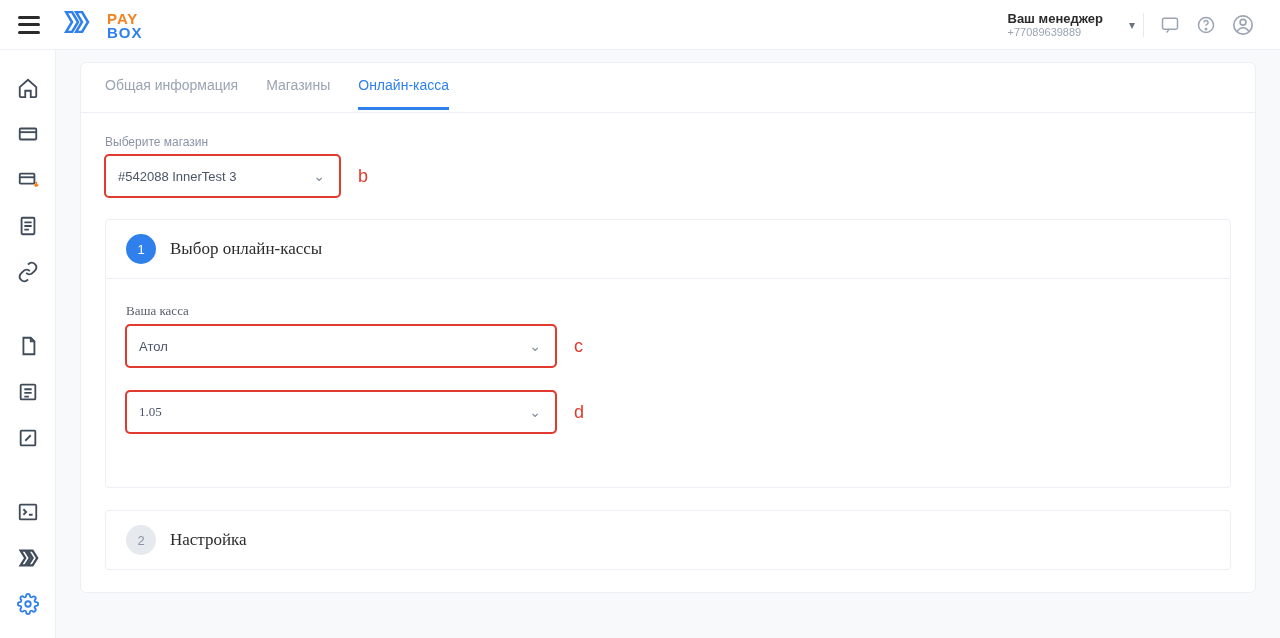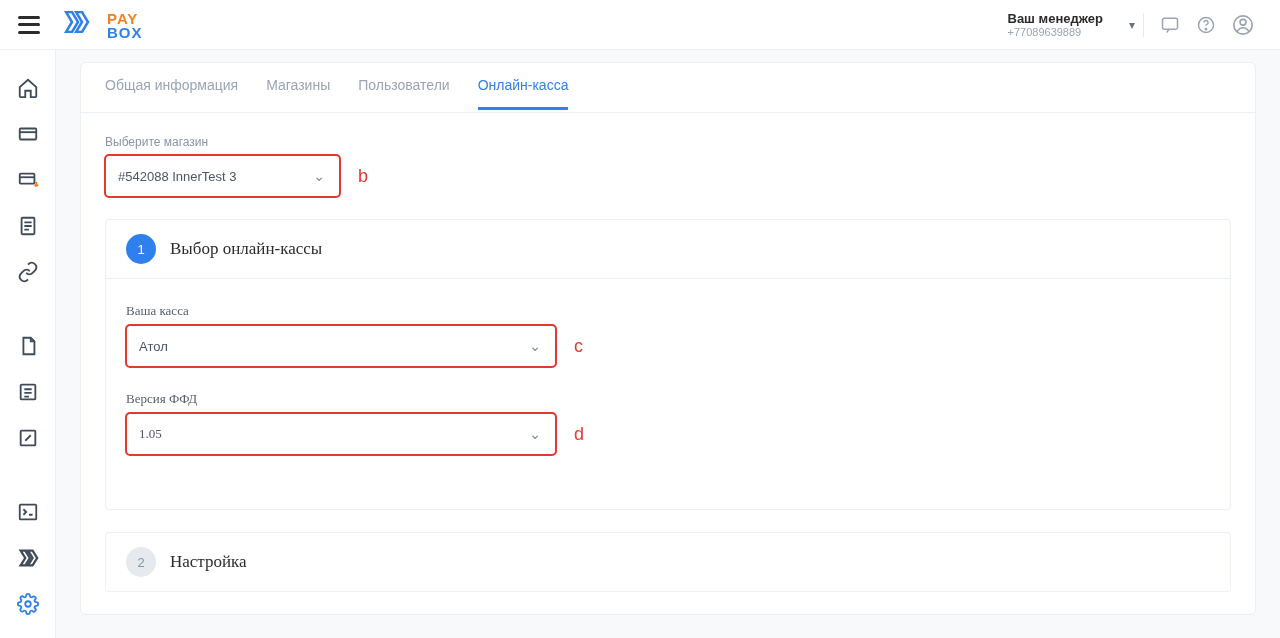--- a/index.html
+++ b/index.html
@@ -174,21 +174,20 @@
           <path d="M19.4 15a1.7 1.7 0 0 0 .34 1.86l.06.06a2 2 0 1 1-2.83 2.83l-.06-.06a1.7 1.7 0 0 0-1.86-.34 1.7 1.7 0 0 0-1 1.55V21a2 2 0 1 1-4 0v-.09a1.7 1.7 0 0 0-1.11-1.55 1.7 1.7 0 0 0-1.86.34l-.06.06a2 2 0 1 1-2.83-2.83l.06-.06a1.7 1.7 0 0 0 .34-1.86 1.7 1.7 0 0 0-1.55-1H3a2 2 0 1 1 0-4h.09a1.7 1.7 0 0 0 1.55-1.11 1.7 1.7 0 0 0-.34-1.86l-.06-.06a2 2 0 1 1 2.83-2.83l.06.06a1.7 1.7 0 0 0 1.86.34H9a1.7 1.7 0 0 0 1-1.55V3a2 2 0 1 1 4 0v.09a1.7 1.7 0 0 0 1 1.55 1.7 1.7 0 0 0 1.86-.34l.06-.06a2 2 0 1 1 2.83 2.83l-.06.06a1.7 1.7 0 0 0-.34 1.86V9a1.7 1.7 0 0 0 1.55 1H21a2 2 0 1 1 0 4h-.09a1.7 1.7 0 0 0-1.55 1z"></path>
         </svg>
       </div>
   </div>
 
   <div class="content">
     <div class="panel">
       <div class="tabs">
         <div class="tab">Общая информация</div>
         <div class="tab">Магазины</div>
-        <div class="tab">Пользователи</div>
         <div class="tab active">Онлайн-касса</div>
       </div>
 
       <div class="tab-content">
         <div class="small-label">Выберите магазин</div>
         <div class="row">
           <div class="select hl" style="width:235px;">
             <span>#542088 InnerTest 3</span>
             <span class="chev">⌄</span>
           </div>
@@ -205,21 +204,20 @@
               <div class="small-label" style="font-family:Georgia,serif;font-size:13px;color:#585f6b;">Ваша касса</div>
               <div class="row">
                 <div class="select hl wide-select">
                   <span style="font-family:Liberation Sans, sans-serif;">Атол</span>
                   <span class="chev">⌄</span>
                 </div>
                 <span class="annot">c</span>
               </div>
             </div>
             <div class="field-block">
-              <div class="small-label" style="font-family:Georgia,serif;font-size:13px;color:#585f6b;">Версия ФФД</div>
               <div class="row">
                 <div class="select hl wide-select">
                   <span style="font-family:Georgia,serif;">1.05</span>
                   <span class="chev">⌄</span>
                 </div>
                 <span class="annot">d</span>
               </div>
             </div>
           </div>
         </div>

